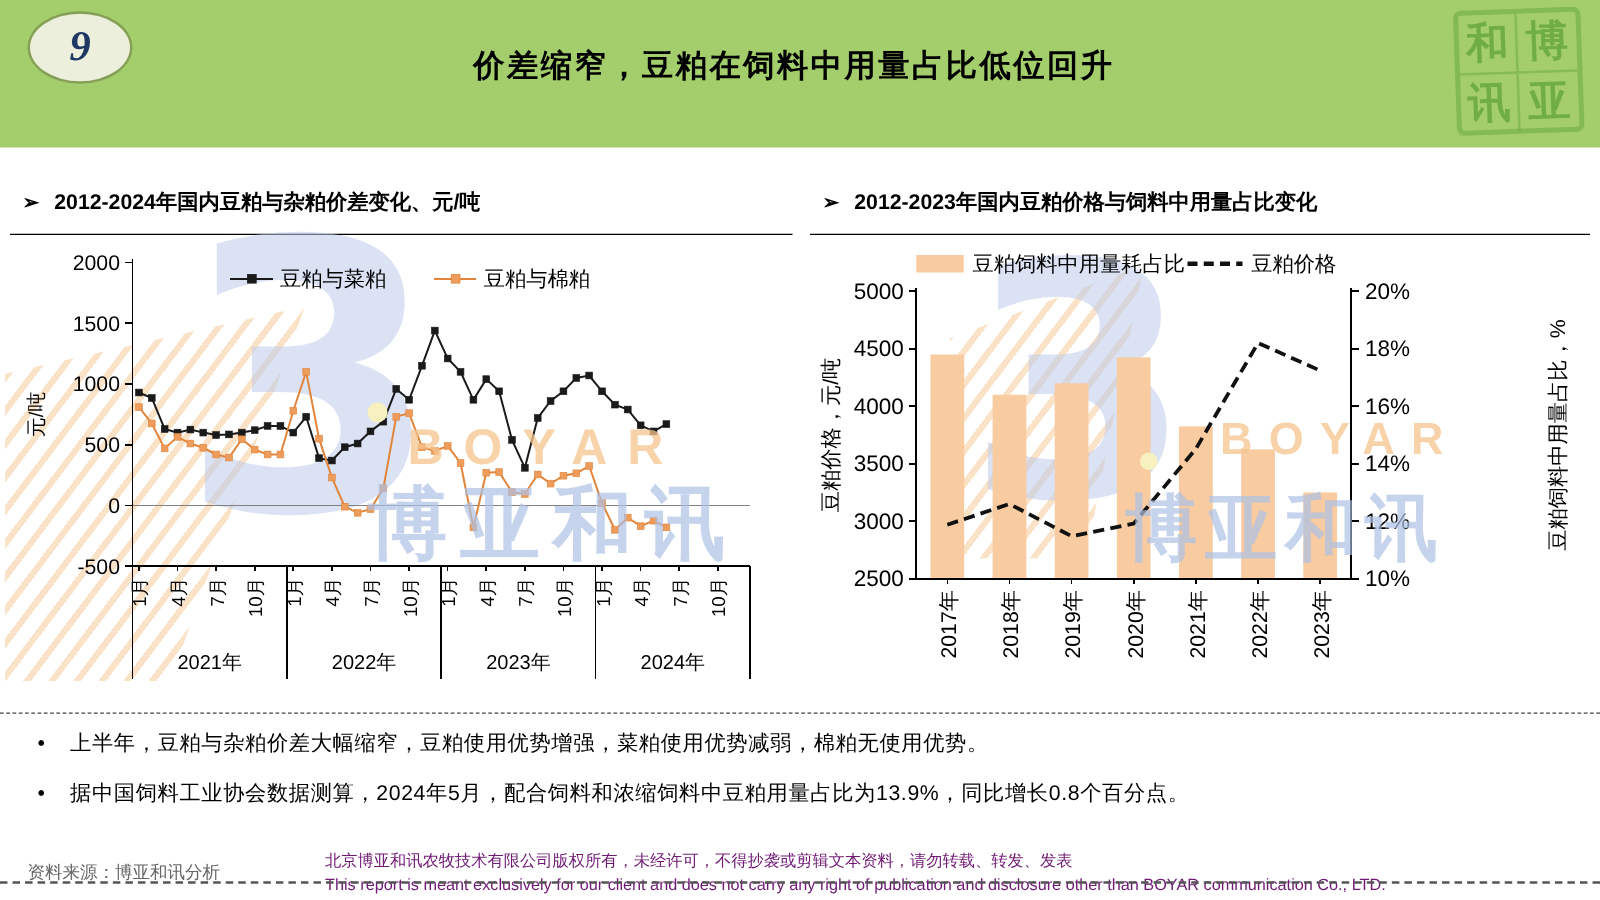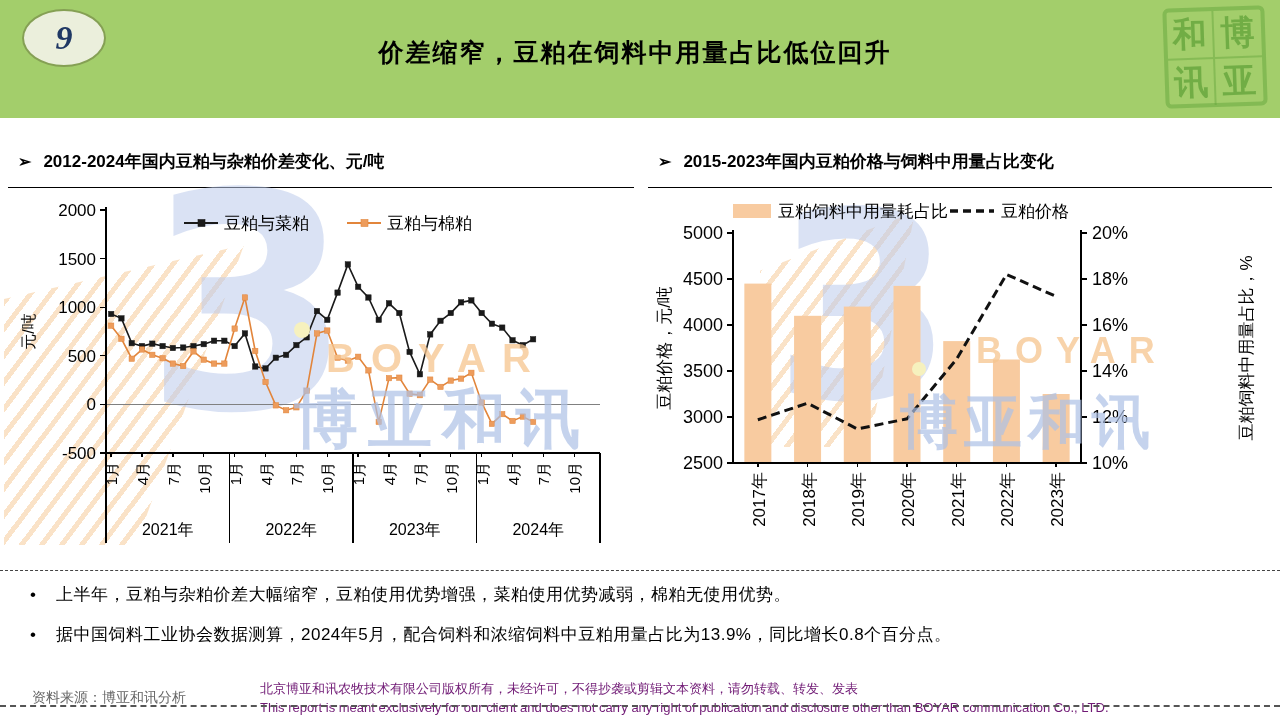--- a/index.html
+++ b/index.html
@@ -53,21 +53,21 @@
   .wm-cn { z-index:2; font-weight:bold; color:rgba(172,192,230,.7); }
   .left  .wm-cn { left:290px; top:186px; font-size:64px; letter-spacing:10px; }
   .right .wm-cn { left:252px; top:194px; font-size:58px; letter-spacing:6px; }
 
   
   .sep-top    { position:absolute; left:0; top:570px; width:1280px; border-top:1.5px dashed #444; }
   .sep-bottom { position:absolute; left:0; top:705px; width:1280px; border-top:2px dashed #555; }
   .bullets { position:absolute; left:30px; top:583px; right:16px; }
   .bullets .bullet { font-size:17px; color:#000; margin-bottom:17px; letter-spacing:.5px; }
   .bullets .dot { display:inline-block; width:26px; }
-  .source { position:absolute; left:32px; top:689px; font-size:14px; color:#666; }
+  .source { position:absolute; left:22px; top:689px; font-size:14px; color:#666; }
   .notice { position:absolute; left:260px; right:30px; top:680px; color:#701a75; }
   .notice .cn { font-size:13px; margin-bottom:2px; }
   .notice .en { font-size:13px; }
 </style>
 </head>
 <body>
 
 <div class="slide">
 
   <div class="header">
@@ -80,21 +80,21 @@
       <div>博</div>
       <div>讯</div>
       <div>亚</div>
     </div>
   </div>
 
   <div class="caption caption-left">
     <span class="arrow">➢</span><span>2012-2024年国内豆粕与杂粕价差变化、元/吨</span>
   </div>
   <div class="caption caption-right">
-    <span class="arrow">➢</span><span>2015-2023年国内豆粕价格与饲料中用量占比变化</span>
+    <span class="arrow">➢</span><span>2012-2023年国内豆粕价格与饲料中用量占比变化</span>
   </div>
 
   <div class="chart-wrap left">
     <div class="wm">
       <div class="wm-stripes"></div>
       <div class="wm-bird">3</div>
       <div class="wm-eye"></div>
       <div class="wm-boyar">BOYAR</div>
       <div class="wm-cn">博亚和讯</div>
     </div>

